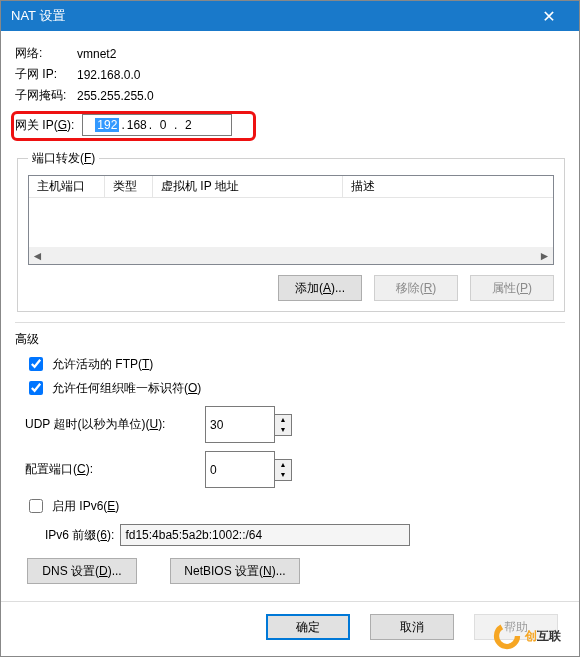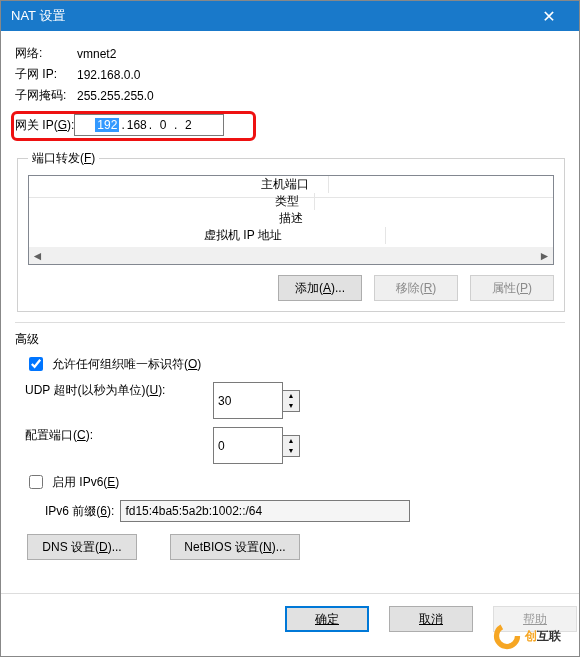--- a/index.html
+++ b/index.html
@@ -6,47 +6,47 @@
   body { margin: 0; padding: 0; background: #fff; }
   .window { width: 580px; height: 657px; position: relative; border: 1px solid #888; background: #fff; }
   .titlebar { height: 30px; background: #1979ca; color: #fff; display: flex; align-items: center; padding: 0 10px; }
   .titlebar .title { flex: 1; font-size: 13px; }
   .titlebar .close { width: 40px; text-align: center; font-size: 16px; cursor: default; }
   .content { padding: 10px 14px 0 14px; }
   .row { display: flex; align-items: center; margin: 4px 0; }
   .row .lbl { width: 62px; }
   .highlight-box { position: absolute; left: 10px; top: 110px; width: 245px; height: 30px; border: 3px solid #e11; border-radius: 6px; pointer-events: none; }
   .gateway-row { display: flex; align-items: center; margin-top: 10px; }
-  .gateway-row .lbl2 { margin-right: 0; }
-  .ip-input { display: inline-flex; align-items: center; border: 1px solid #7a7a7a; background: #fff; height: 22px; padding: 0 20px; width: 150px; font-family: Consolas, monospace; }
+  .gateway-row .lbl2 { margin-right: 8px; }
+  .ip-input { display: inline-flex; align-items: center; border: 1px solid #7a7a7a; background: #fff; height: 22px; padding: 0 12px; width: 150px; font-family: Consolas, monospace; }
   .ip-input .sel { background: #3399ff; color: #fff; padding: 0 2px; }
   .ip-input .dot { padding: 0 2px; }
   fieldset.pf { border: 1px solid #d0d0d0; margin: 14px 0 6px 2px; padding: 8px 10px 10px 10px; }
   fieldset.pf legend { padding: 0 4px; }
   .listbox { border: 1px solid #828790; height: 90px; background: #fff; position: relative; }
-  .listhead { display: flex; border-bottom: 1px solid #e5e5e5; background: #fff; height: 22px; align-items: center; flex-direction: column; }
+  .listhead { display: flex; border-bottom: 1px solid #e5e5e5; background: #fff; height: 22px; align-items: center; }
   .listhead .col { padding: 0 8px; border-right: 1px solid #e5e5e5; height: 100%; display: flex; align-items: center; }
   .hscroll { position: absolute; bottom: 0; left: 0; right: 0; height: 17px; background: #f0f0f0; display: flex; align-items: center; }
   .hscroll .arrow { width: 17px; height: 17px; display: flex; align-items: center; justify-content: center; color: #606060; }
   .btnrow { display: flex; justify-content: flex-end; gap: 12px; margin-top: 10px; }
   button.std { min-width: 84px; height: 26px; background: #e1e1e1; border: 1px solid #adadad; cursor: default; padding: 0 10px; font-size: 12px; }
   button.std[disabled] { color: #8a8a8a; background: #efefef; border-color: #cfcfcf; }
   .sep { border-top: 1px solid #ddd; margin: 10px 0 8px 0; }
   .sect-title { margin: 6px 0; }
   .chk { display: flex; align-items: center; margin: 4px 0 4px 10px; gap: 6px; }
   .chk input { width: 14px; height: 14px; }
-  .formrow { display: flex; margin: 8px 0 8px 10px; gap: 8px; }
+  .formrow { display: flex; align-items: center; margin: 8px 0 8px 10px; }
   .spin { display: flex; align-items: center; }
   .spin input { width: 70px; height: 37px; border: 1px solid #7a7a7a; padding: 0 4px; }
   .spin .arrows { display: flex; flex-direction: column; border: 1px solid #7a7a7a; border-left: none; }
   .spin .arrows span { width: 16px; height: 10px; font-size: 7px; display: flex; align-items: center; justify-content: center; background: #f0f0f0; }
   .ipv6row { display: flex; align-items: center; margin: 8px 0 8px 30px; gap: 6px; }
   .ipv6row input { width: 290px; height: 22px; border: 1px solid #7a7a7a; padding: 0 4px; background: #f5f5f5; }
   .btnrow2 { display: flex; gap: 33px; margin: 12px 0 0 12px; }
-  .footer { position: absolute; bottom: 12px; left: 0; right: 0; border-top: 1px solid #ddd; padding: 12px 2px; display: flex; justify-content: flex-end; gap: 20px; background: #fff; align-items:center;text-decoration:underline;}
+  .footer { position: absolute; bottom: 4px; left: 0; right: 0; border-top: 1px solid #ddd; padding: 12px 21px; display: flex; justify-content: flex-end; gap: 20px; background: #fff; align-items:center;}
   .footer button.primary { border: 2px solid #0078d7; background: #e1e1e1; }
   .u { text-decoration: underline; }
   .watermark { position: absolute; right: 18px; bottom: 6px; display:flex; align-items:center; gap:4px; pointer-events:none;}
   .wm-icon { width:28px; height:28px; }
   .wm-txt { font-size:14px; font-weight:bold;}
 </style>
 </head>
 <body>
 
 <div class="window">
@@ -86,22 +86,22 @@
     </div>
 
     <fieldset class="pf">
       <legend>
         <span>端口转发(</span><span class="u">F</span><span>)</span>
       </legend>
       <div class="listbox">
         <div class="listhead">
           <div class="col" style="width:76px">主机端口</div>
           <div class="col" style="width:48px">类型</div>
+          <div class="col" style="width:190px">虚拟机 IP 地址</div>
           <div class="col" style="flex:1;border-right:none">描述</div>
-          <div class="col" style="width:190px">虚拟机 IP 地址</div>
         </div>
         <div class="hscroll">
           <span class="arrow">◄</span>
           <span style="flex:1"></span>
           <span class="arrow">►</span>
         </div>
       </div>
       <div class="btnrow">
         <button class="std">
           <span>添加(</span><span class="u">A</span><span>)...</span>
@@ -111,20 +111,24 @@
         </button>
         <button class="std" disabled="">
           <span>属性(</span><span class="u">P</span><span>)</span>
         </button>
       </div>
     </fieldset>
 
     <div class="sep"></div>
     <div class="sect-title">高级</div>
 
+    <label class="chk">
+      <input type="checkbox" checked="" style="">
+      <span><span>允许活动的 FTP(</span><span class="u">T</span><span>)</span></span>
+    </label>
 
     <label class="chk">
       <input type="checkbox" checked="" style="">
       <span><span>允许任何组织唯一标识符(</span><span class="u">O</span><span>)</span></span>
     </label>
 
     <div class="formrow">
       <span style="width:180px">
         <span>UDP 超时(以秒为单位)(</span><span class="u">U</span><span>):</span>
       </span>

